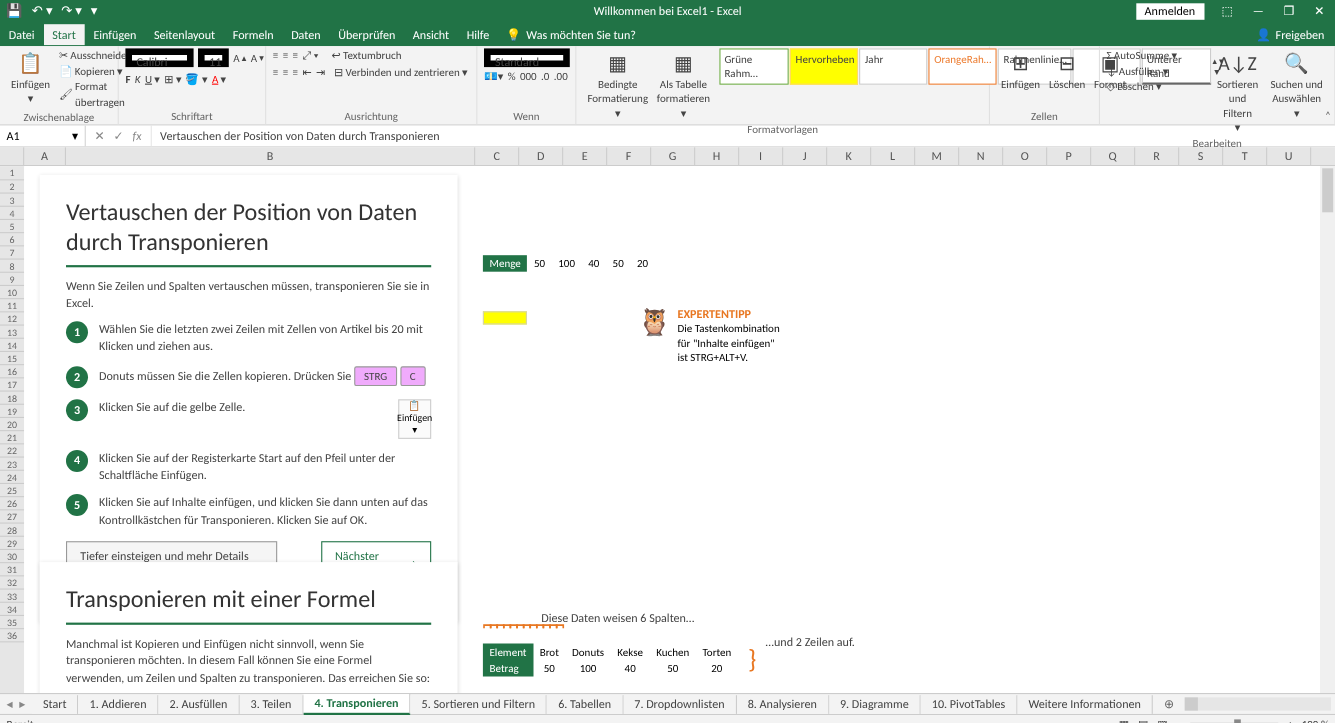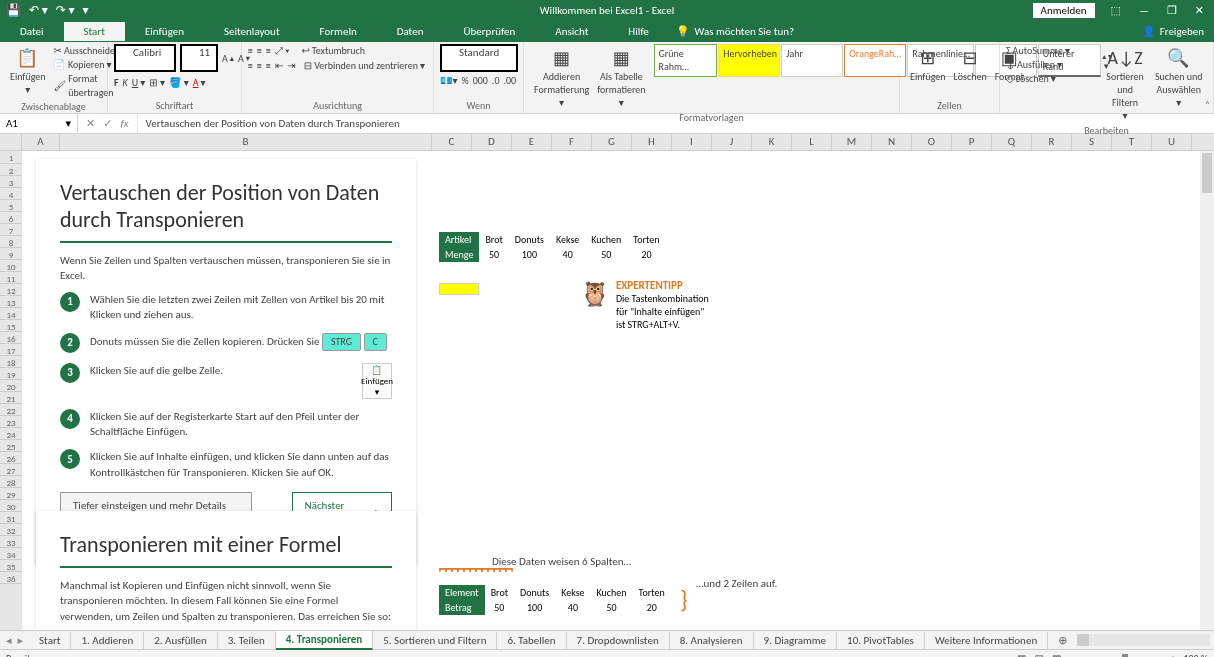--- a/index.html
+++ b/index.html
@@ -9,32 +9,32 @@
 .titlebar { background: #217346; height: 20px; display: flex; align-items: center; color: #fff; position: relative; }
 .titlebar .qat { display: flex; gap: 8px; padding-left: 6px; align-items: center; }
 .titlebar .qat span { font-size: 12px; color: #fff; cursor: pointer; }
 .titlebar .title { position: absolute; left: 50%; transform: translateX(-50%); color: #fff; font-size: 11px; }
 .titlebar .right { margin-left: auto; display: flex; align-items: center; gap: 16px; padding-right: 10px; }
 .titlebar .signin { background: #fff; color: #000; padding: 1px 8px; font-size: 11px; }
 .titlebar .wnd { display: flex; gap: 18px; }
 
 
 .menubar { background: #217346; height: 22px; display: flex; align-items: center; color: #fff; }
-.menubar .tab { padding: 3px 20px; font-size: 11px; cursor: pointer; }
+.menubar .tab { padding: 3px 8px; font-size: 11px; cursor: pointer; }
 .menubar .tab.active { background: #f3f3f3; color: #217346; }
 .menubar .tellme { display: flex; align-items: center; gap: 4px; margin-left: 8px; }
 .menubar .share { margin-left: auto; padding-right: 10px; display: flex; align-items: center; gap: 4px; }
 
 
 .ribbon { background: #f3f3f3; height: 72px; display: flex; border-bottom: 1px solid #d4d4d4; position: relative; }
 .rgroup { border-right: 1px solid #e0e0e0; padding: 2px 6px 0 6px; display: flex; flex-direction: column; font-size: 10px; color: #444; }
 .rgroup .body { flex: 1; display: flex; align-items: flex-start; }
 .rgroup .glabel { text-align: center; color: #666; font-size: 10px; padding-bottom: 1px; }
 .ribbon .mini { font-size: 10px; line-height: 14px; }
-.font-sel { border: 2px solid #000000; background: #fff; padding: 0 17px; font-size: 11px; height: 28px; }
+.font-sel { border: 6px solid #000000; background: #fff; padding: 0 4px; font-size: 11px; height: 17px; }
 .font-row { display: flex; gap: 4px; align-items: center; margin-bottom: 2px; }
 .btnrow { display: flex; gap: 4px; }
 .ribbtn { font-size: 10px; color: #444; display: inline-flex; align-items: center; gap: 2px; cursor: pointer; }
 .big-btn { text-align: center; font-size: 10px; color: #444; display: flex; flex-direction: column; align-items: center; justify-content: flex-end; padding: 2px 4px; }
 .big-btn .ico { width: 24px; height: 24px; display: flex; align-items: center; justify-content: center; font-size: 18px; }
 .style-cell { border: 1px solid #ccc; padding: 2px 4px; font-size: 10px; min-width: 62px; background: #fff; }
 .collapse-ribbon { position: absolute; right: 4px; bottom: 2px; font-size: 10px; color: #666; cursor: pointer; }
 
 
 .fxbar { height: 20px; border-bottom: 1px solid #d4d4d4; display: flex; align-items: center; background: #fff; }
@@ -56,21 +56,21 @@
 
 
 .card { position: absolute; background: #fff; box-shadow: 0 1px 4px rgba(0,0,0,.15); padding: 20px 24px; }
 .card h2 { color: #333; font-weight: 300; font-size: 22px; margin-bottom: 8px; }
 .card .hr { border-bottom: 2px solid #217346; margin-bottom: 10px; }
 .card p { font-size: 11px; color: #444; line-height: 1.4; margin-bottom: 8px; }
 .steps { }
 .step { display: flex; gap: 10px; margin-bottom: 10px; align-items: flex-start; }
 .step .num { background: #217346; color: #fff; width: 20px; height: 20px; border-radius: 50%; display: flex; align-items: center; justify-content: center; font-size: 11px; font-weight: bold; flex-shrink: 0; }
 .step .txt { font-size: 11px; color: #444; line-height: 1.4; }
-.key { border: 1px solid #999; padding: 1px 8px; border-radius: 2px; font-size: 10px; background: #5eead4; display: inline-block; }
+.key { border: 1px solid #999; padding: 1px 8px; border-radius: 2px; font-size: 10px; background: #f0abfc; display: inline-block; }
 .btn-outline { border: 1px solid #999; padding: 6px 12px; font-size: 11px; color: #444; background: #f5f5f5; cursor: pointer; display: inline-flex; align-items: center; gap: 6px; }
 .btn-outline.green { border-color: #217346; color: #217346; background: #fff; }
 
 
 .datatbl { position: absolute; font-size: 10px; }
 .datatbl table { border-collapse: collapse; }
 .datatbl td, .datatbl th { padding: 1px 6px; text-align: center; }
 .datatbl .hcell { background: #217346; color: #fff; text-align: left; padding: 1px 6px; }
 .yellow-cell { position: absolute; background: #ffff00; border: 1px solid #d4d4af; width: 40px; height: 12px; }
 
@@ -209,21 +209,21 @@
         <span class="ribbtn">.00</span>
       </div>
     </div>
     <div class="glabel">Wenn</div>
   </div>
 
   <div class="rgroup" style="width:376px">
     <div class="body">
       <div class="big-btn">
         <div class="ico">▦</div>
-        <span>Addieren Formatierung</span> ▾
+        <span>Bedingte Formatierung</span> ▾
       </div>
       <div class="big-btn">
         <div class="ico">▦</div>
         <span>Als Tabelle formatieren</span> ▾
       </div>
       <div style="display:flex;flex-direction:row;gap:1px;margin-left:4px">
         <div style="display:flex;gap:1px">
           <div class="style-cell" style="border-color:#70ad47">Grüne Rahm…</div>
           <div class="style-cell" style="background:#ffff00;border-color:#ffd966">Hervorheben</div>
           <div class="style-cell">Jahr</div>
@@ -388,28 +388,20 @@
             <span>Tiefer einsteigen und mehr Details erfahren</span>
           </div>
         <div class="btn-outline green"><span>Nächster Schritt</span> →</div>
       </div>
       <div style="text-align:left;margin-left:90px;color:#aaa">▽</div>
     </div>
 
     <div class="datatbl" style="left:417px;top:81px">
       <table>
         <tbody>
-            <tr>
-          <td class="hcell">Artikel</td>
-              <td>Brot</td>
-              <td>Donuts</td>
-              <td>Kekse</td>
-              <td>Kuchen</td>
-              <td>Torten</td>
-        </tr>
         <tr>
           <td class="hcell">Menge</td>
               <td>50</td>
               <td>100</td>
               <td>40</td>
               <td>50</td>
               <td>20</td>
         </tr>
       </tbody>
         </table>

